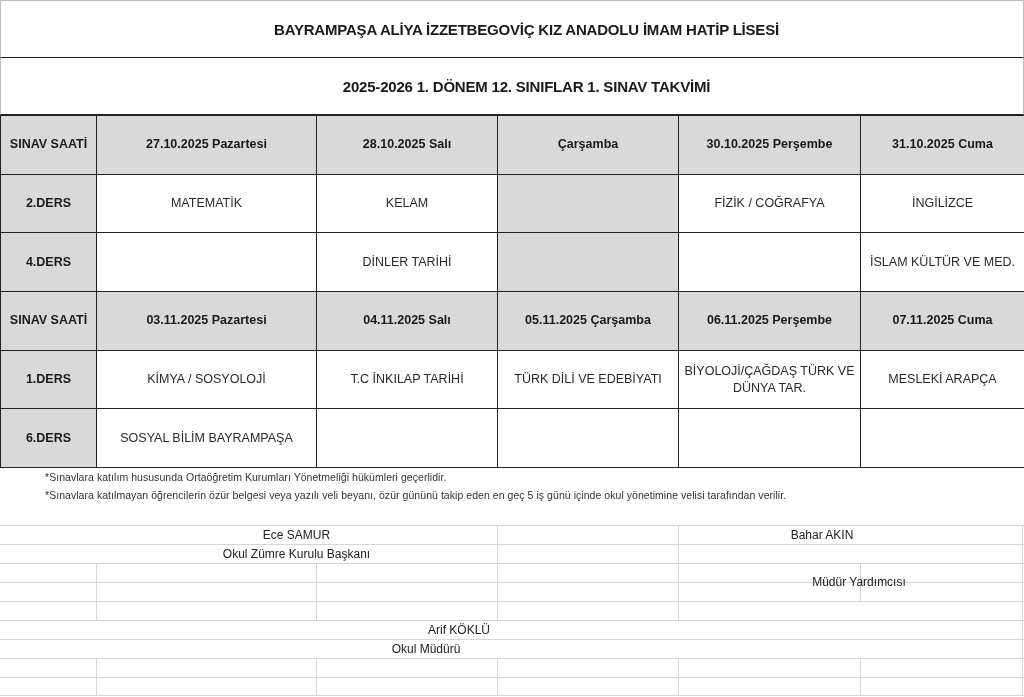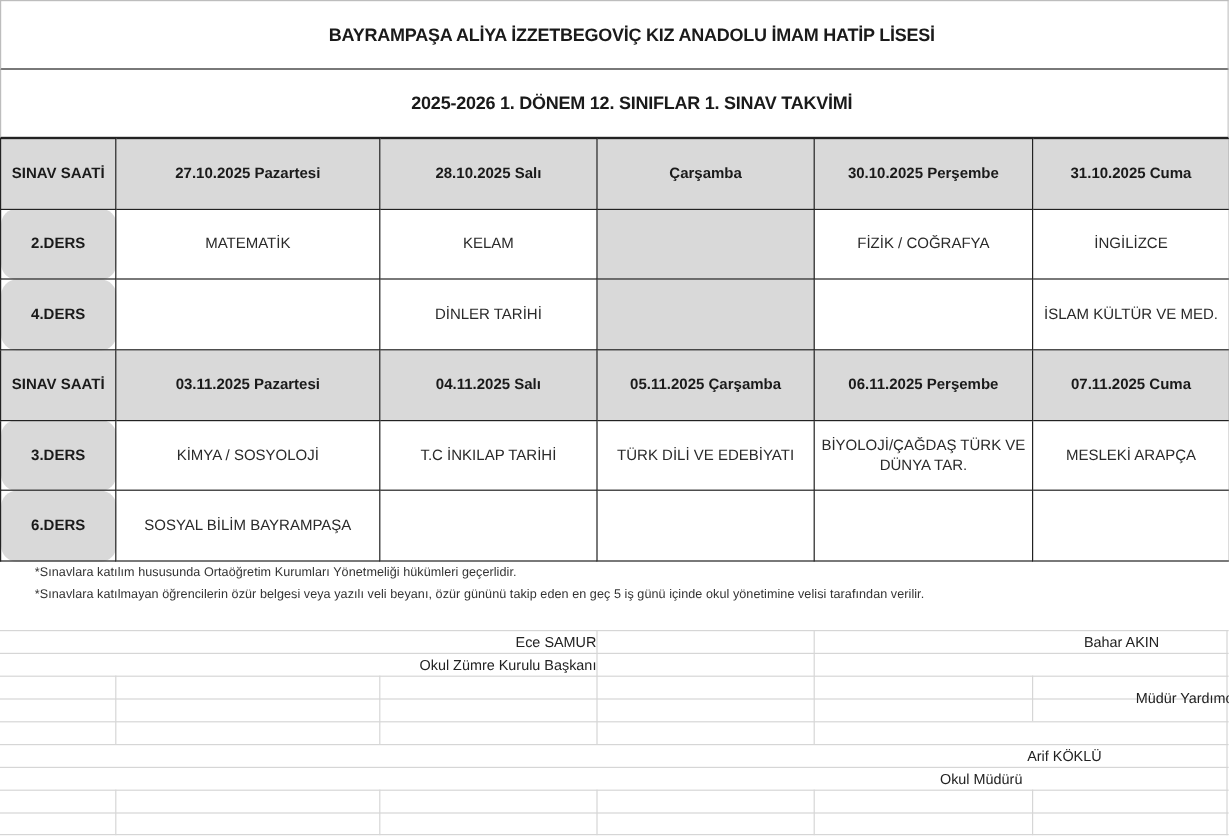--- a/index.html
+++ b/index.html
@@ -7,27 +7,27 @@
          font-family: "Liberation Sans", "DejaVu Sans", sans-serif; color: #1a1a1a; }
   .abs { position: absolute; box-sizing: border-box; padding-left: 29px; }
   .title-box { left: 0; width: 1024px; border: 1px solid #bdbdbd; border-bottom: 1.5px solid #222;
                display: flex; align-items: center; justify-content: center;
                font-weight: bold; font-size: 15px; letter-spacing: -0.2px; }
   table.sched { position: absolute; left: 0; top: 115px; width: 1024px; border-collapse: collapse; table-layout: fixed; }
   table.sched td { border: 1.5px solid #222; text-align: center; vertical-align: middle;
                    font-size: 12.5px; padding: 0 3px; line-height: 17px; }
   table.sched tr { height: 58.7px; }
   td.hdr { background: #d9d9d9; font-weight: bold; font-size: 12px; }
-  td.slot { background: #d9d9d9; font-weight: bold; font-size: 12.5px; border-radius: 13px; }
+  td.slot { background: #d9d9d9; font-weight: bold; font-size: 12.5px; }
   td.grey { background: #d9d9d9; }
   td.cell { background: #ffffff; color: #2a2a2a; }
-  .notes { left: 0; font-size: 10.5px; color: #333; letter-spacing: 0.05px; }
+  .notes { left: 16px; font-size: 10.5px; color: #333; letter-spacing: 0.05px; }
   .grid-line-h { position: absolute; left: 0; width: 1024px; height: 1px; background: #d6d6d6; }
   .grid-line-v { position: absolute; width: 1px; background: #d6d6d6; }
-  .sig { position: absolute; font-size: 12px; color: #222; text-align: right; }
+  .sig { position: absolute; font-size: 12px; color: #222; text-align: center; }
 </style>
 </head>
 <body>
 
 <div class="abs title-box" style="top:0;height:58px;">
   <span>BAYRAMPAŞA ALİYA İZZETBEGOVİÇ KIZ ANADOLU İMAM HATİP LİSESİ</span>
 </div>
 <div class="abs title-box" style="top:58px;height:57px;border-top:none;">
   <span>2025-2026 1. DÖNEM 12. SINIFLAR 1. SINAV TAKVİMİ</span>
 </div>
@@ -70,21 +70,21 @@
 
   <tr>
     <td class="hdr">SINAV SAATİ</td>
     <td class="hdr">03.11.2025 Pazartesi</td>
     <td class="hdr">04.11.2025 Salı</td>
     <td class="hdr">05.11.2025 Çarşamba</td>
     <td class="hdr">06.11.2025 Perşembe</td>
     <td class="hdr">07.11.2025 Cuma</td>
   </tr>
   <tr>
-    <td class="slot">3.DERS</td>
+    <td class="slot">1.DERS</td>
     <td class="cell">KİMYA / SOSYOLOJİ</td>
     <td class="cell">T.C İNKILAP TARİHİ</td>
     <td class="cell">TÜRK DİLİ VE EDEBİYATI</td>
     <td class="cell">BİYOLOJİ/ÇAĞDAŞ TÜRK VE DÜNYA TAR.</td>
     <td class="cell">MESLEKİ ARAPÇA</td>
   </tr>
   <tr>
     <td class="slot">6.DERS</td>
     <td class="cell">SOSYAL BİLİM BAYRAMPAŞA</td>
     <td class="cell"></td>

